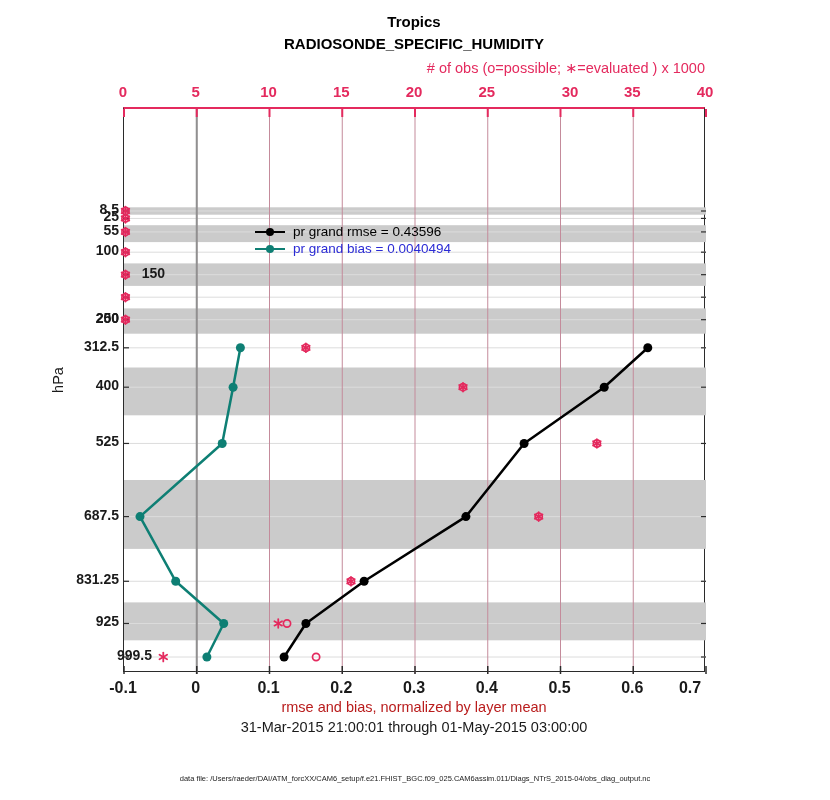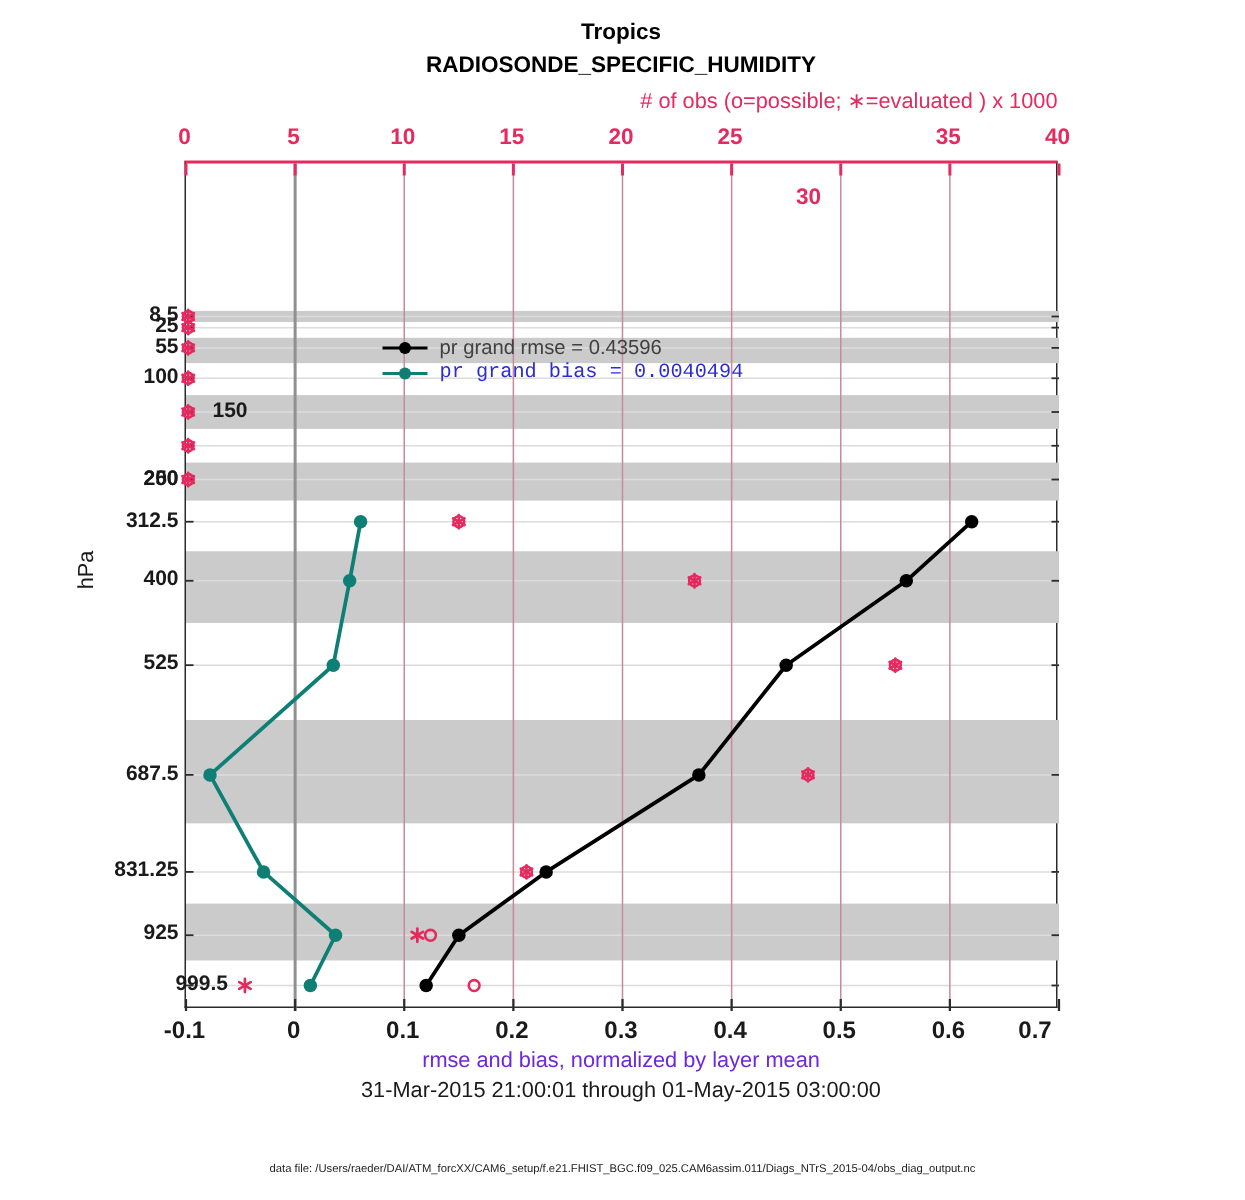--- a/index.html
+++ b/index.html
@@ -19,21 +19,21 @@
        font-weight:bold;color:#1a1a1a;white-space:nowrap;}
   .tick-y{position:absolute;left:0;width:119px;text-align:right;font-size:14px;
        font-weight:bold;color:#1a1a1a;white-space:nowrap;}
   #plot-area{position:absolute;left:123px;top:107px;width:582px;height:565px;
        border-left:1.5px solid #2b2b2b;border-right:1.5px solid #2b2b2b;
        border-bottom:1.5px solid #2b2b2b;border-top:2px solid var(--pink);box-sizing:border-box;}
   #plot-svg{position:absolute;left:0;top:0;overflow:visible;}
   #y-axis-label{position:absolute;left:38px;top:372px;font-size:14.5px;color:#1a1a1a;
        transform:rotate(-90deg);transform-origin:center;width:40px;text-align:center;}
   #x-axis-label{position:absolute;left:123px;width:582px;text-align:center;top:699px;
-       font-size:14.5px;color:#6d28d9;}
+       font-size:14.5px;color:#b91c1c;}
   #date-range{position:absolute;left:123px;width:582px;text-align:center;top:719px;
        font-size:14.5px;color:#1a1a1a;}
   #legend{position:absolute;left:131px;top:114px;}
   .legend-row{display:flex;align-items:center;height:17px;}
   .legend-sample{position:relative;width:30px;height:10px;margin-right:8px;}
   .legend-line{position:absolute;left:0;right:0;top:4px;height:2.5px;}
   .legend-marker{position:absolute;left:11px;top:1px;width:8px;height:8px;border-radius:50%;}
   .legend-label{font-size:13.5px;color:#2b2bd5;white-space:nowrap;}
   #footer{position:absolute;left:0;top:774px;width:830px;text-align:center;
        font-size:7.5px;color:#222;letter-spacing:0px;}
@@ -197,42 +197,42 @@
         <line x1="39.285000000000004" y1="543.6" x2="39.285000000000004" y2="552.4" stroke="#e42a5e" stroke-width="1.8" stroke-linecap="round"></line>
         <line x1="35.4746" y1="545.8" x2="43.095400000000005" y2="550.2" stroke="#e42a5e" stroke-width="1.8" stroke-linecap="round"></line>
         <line x1="35.4746" y1="550.2" x2="43.095400000000005" y2="545.8" stroke="#e42a5e" stroke-width="1.8" stroke-linecap="round"></line>
       </svg>
     <div id="legend">
       <div class="legend-row">
         <span class="legend-sample">
           <span class="legend-line" id="leg-line-0" style="background: rgb(0, 0, 0);"></span>
           <span class="legend-marker" id="leg-mark-0" style="background: rgb(0, 0, 0);"></span>
         </span>
-        <span class="legend-label" style="color: #404040;">pr grand rmse = 0.43596</span>
+        <span class="legend-label" style="color: #000000;">pr grand rmse = 0.43596</span>
       </div>
       <div class="legend-row">
         <span class="legend-sample">
           <span class="legend-line" id="leg-line-1" style="background: rgb(14, 127, 116);"></span>
           <span class="legend-marker" id="leg-mark-1" style="background: rgb(14, 127, 116);"></span>
         </span>
-        <span class="legend-label" style="color: rgb(43, 43, 213); font-family: Liberation Mono, monospace;">pr grand bias = 0.0040494</span>
+        <span class="legend-label" style="color: rgb(43, 43, 213);">pr grand bias = 0.0040494</span>
       </div>
     </div>
   </div>
 
   <div id="x-axis-label">rmse and bias, normalized by layer mean</div>
   <div id="date-range">31-Mar-2015 21:00:01 through 01-May-2015 03:00:00</div>
   <div id="footer">data file: /Users/raeder/DAI/ATM_forcXX/CAM6_setup/f.e21.FHIST_BGC.f09_025.CAM6assim.011/Diags_NTrS_2015-04/obs_diag_output.nc</div>
 <div class="tick-top" style="left: 123px;">0</div>
     <div class="tick-top" style="left: 195.75px;">5</div>
     <div class="tick-top" style="left: 268.5px;">10</div>
     <div class="tick-top" style="left: 341.25px;">15</div>
     <div class="tick-top" style="left: 414px;">20</div>
     <div class="tick-top" style="left: 486.75px;">25</div>
-    <div class="tick-top" style="left: 539px; margin-top: 40px;">30</div>
+    <div class="tick-top" style="left: 570px;">30</div>
     <div class="tick-top" style="left: 632.25px;">35</div>
     <div class="tick-top" style="left: 705px;">40</div>
     <div class="tick-bottom" style="left: 123px;">-0.1</div>
     <div class="tick-bottom" style="left: 195.75px;">0</div>
     <div class="tick-bottom" style="left: 268.5px;">0.1</div>
     <div class="tick-bottom" style="left: 341.25px;">0.2</div>
     <div class="tick-bottom" style="left: 414px;">0.3</div>
     <div class="tick-bottom" style="left: 486.75px;">0.4</div>
     <div class="tick-bottom" style="left: 559.5px;">0.5</div>
     <div class="tick-bottom" style="left: 632.25px;">0.6</div>

